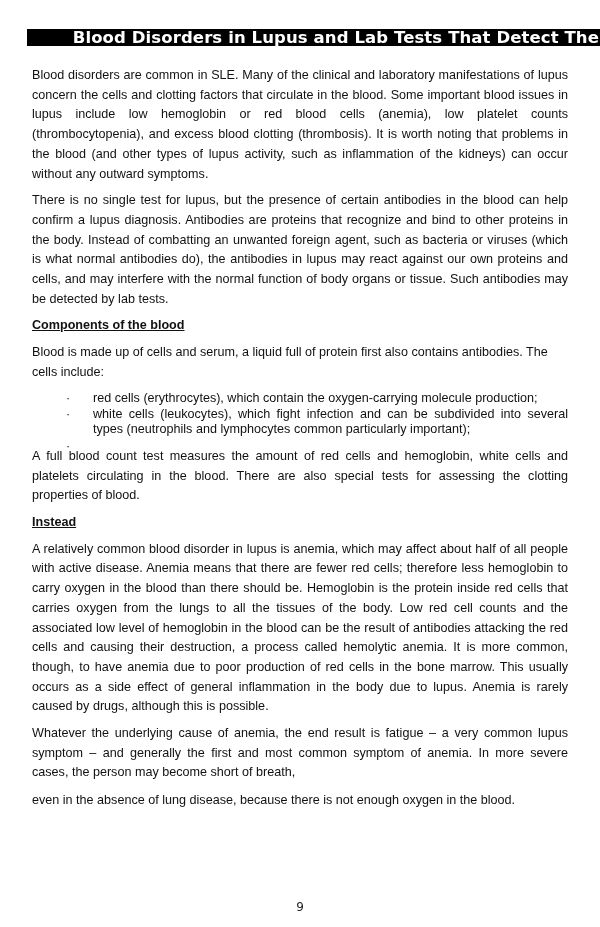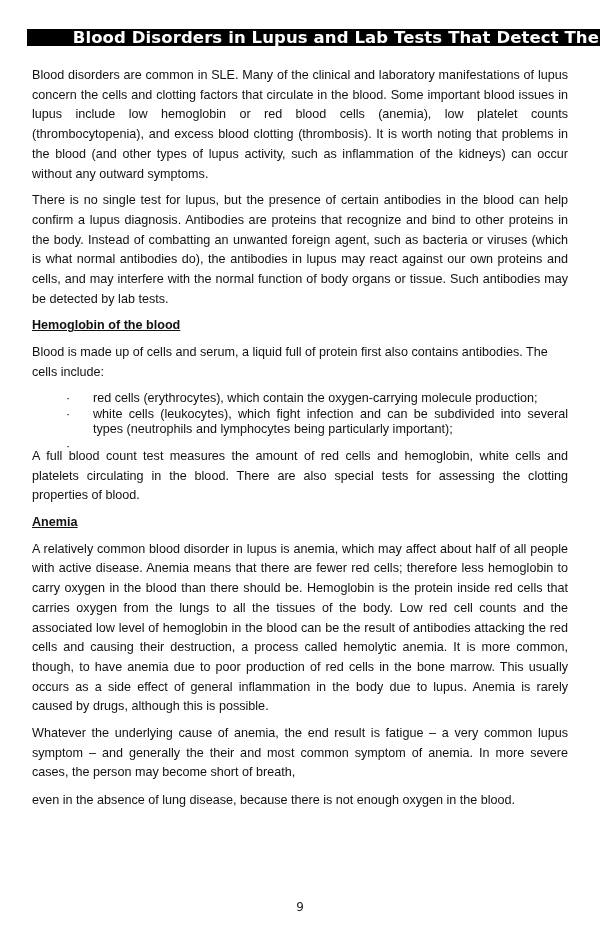--- a/index.html
+++ b/index.html
@@ -85,38 +85,38 @@
 <body>
 
 <div class="title-bar">
   <span>Blood Disorders in Lupus and Lab Tests That Detect Them</span>
 </div>
 
 <div class="content">
   <p>Blood disorders are common in SLE. Many of the clinical and laboratory manifestations of lupus concern the cells and clotting factors that circulate in the blood.  Some important blood issues in lupus include low hemoglobin or red blood cells (anemia), low platelet counts (thrombocytopenia), and excess blood clotting (thrombosis).  It is worth noting that problems in the blood (and other types of lupus activity, such as inflammation of the kidneys) can occur without any outward symptoms.</p>
   <p>There is no single test for lupus, but the presence of certain antibodies in the blood can help confirm a lupus diagnosis.  Antibodies are proteins that recognize and bind to other proteins in the body.  Instead of combatting an unwanted foreign agent, such as bacteria or viruses (which is what normal antibodies do), the antibodies in lupus may react against our own proteins and cells, and may interfere with the normal function of body organs or tissue.  Such antibodies may be detected by lab tests.</p>
 
-  <div class="heading">Hemoglobin of the blood</div>
+  <div class="heading">Components of the blood</div>
   <p style="margin-bottom:0;text-align:left;">Blood is made up of cells and serum, a liquid full of protein first also contains antibodies. The cells include:</p>
 
   <ul class="cells-list">
     <li>
       <span class="bullet">·</span>
       <span>red cells (erythrocytes), which contain the oxygen-carrying molecule production;</span>
     </li>
     <li>
       <span class="bullet">·</span>
-      <span>white cells (leukocytes), which fight infection and can be subdivided into several types (neutrophils and lymphocytes being particularly important);</span>
+      <span>white cells (leukocytes), which fight infection and can be subdivided into several types (neutrophils and lymphocytes common particularly important);</span>
     </li>
     <li>
       <span class="bullet">·</span>
     </li>
   </ul>
 
   <p>A full blood count test measures the amount of red cells and hemoglobin, white cells and platelets circulating in the blood. There are also special tests for assessing the clotting properties of blood.</p>
 
-  <div class="heading">Anemia</div>
+  <div class="heading">Instead</div>
   <p>A relatively common blood disorder in lupus is anemia, which may affect about half of all people with active disease.  Anemia means that there are fewer red cells; therefore less hemoglobin to carry oxygen in the blood than there should be.  Hemoglobin is the protein inside red cells that carries oxygen from the lungs to all the tissues of the body.  Low red cell counts and the associated low level of hemoglobin in the blood can be the result of antibodies attacking the red cells and causing their destruction, a process called hemolytic anemia.  It is more common, though, to have anemia due to poor production of red cells in the bone marrow.  This usually occurs as a side effect of general inflammation in the body due to lupus. Anemia is rarely caused by drugs, although this is possible.</p>
-  <p>Whatever the underlying cause of anemia, the end result is fatigue – a very common lupus symptom – and generally the their and most common symptom of anemia. In more severe cases, the person may become short of breath,</p>
+  <p>Whatever the underlying cause of anemia, the end result is fatigue – a very common lupus symptom – and generally the first and most common symptom of anemia. In more severe cases, the person may become short of breath,</p>
   <p class="p-last">even in the absence of lung disease, because there is not enough oxygen in the blood.</p>
 </div>
 
 <div class="page-number">9</div>
 
 </body></html>

